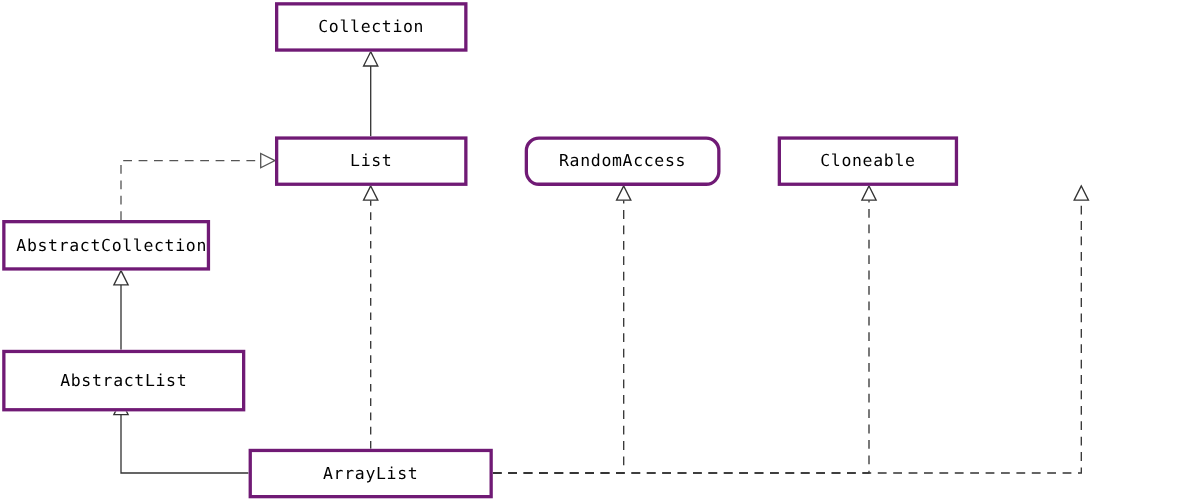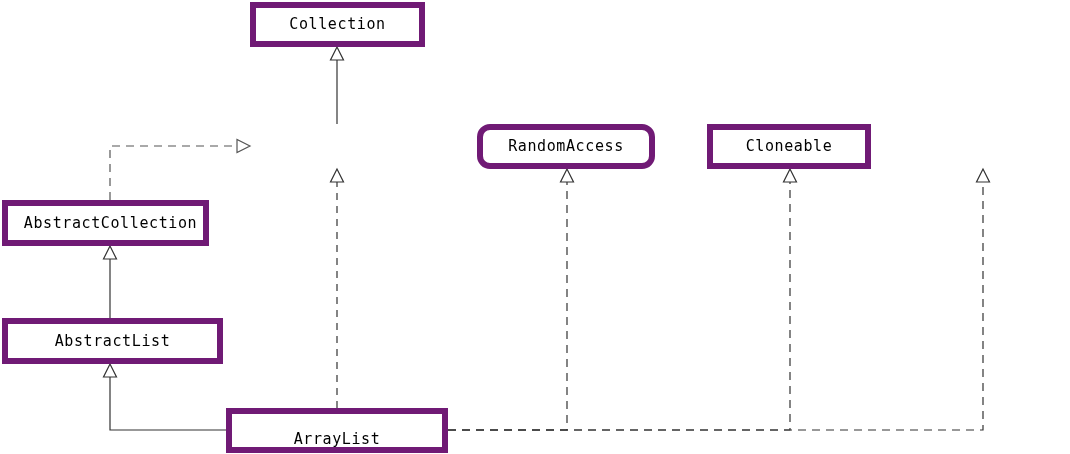--- a/index.html
+++ b/index.html
@@ -20,21 +20,21 @@
     position: absolute;
     left: 0;
     top: 0;
     width: 1070px;
     height: 454px;
   }
   .uml-box {
     position: absolute;
     box-sizing: border-box;
     background: #ffffff;
-    border: 6px solid #701a75;
+    border: 3px solid #701a75;
     display: flex;
     align-items: center;
     justify-content: center;
     color: #000000;
     font-family: "DejaVu Sans Mono", "Liberation Mono", monospace;
     font-size: 15px;
     letter-spacing: 0.6px;
     white-space: nowrap;
     z-index: 5;
   }
@@ -88,35 +88,38 @@
     <g>
       <polyline points="448,430 983,430 983,182" fill="none" stroke="#333333" stroke-width="1.2" stroke-dasharray="8,6"></polyline>
       <polygon points="983,169 976.5,182 989.5,182" fill="#ffffff" stroke="#333333" stroke-width="1.2"></polygon>
     </g>
   </svg>
 
   <div class="uml-box" style="left:250px; top:2px; width:175px; height:45px;">
     <span class="box-label">Collection</span>
   </div>
 
+  <div class="uml-box" style="left:250px; top:124px; width:175px; height:45px;">
+    <span class="box-label">List</span>
+  </div>
 
   <div class="uml-box" style="left:477px; top:124px; width:178px; height:45px;border-radius:13px;">
     <span class="box-label">RandomAccess</span>
   </div>
 
   <div class="uml-box" style="left:707px; top:124px; width:164px; height:45px;">
     <span class="box-label">Cloneable</span>
   </div>
 
 
-  <div class="uml-box" style="left:2px; top:200px; width:207px; height:46px;padding-left:10px;">
+  <div class="uml-box" style="left:2px; top:200px; width:189px; height:46px;padding-left:10px;">
     <span class="box-label">AbstractCollection</span>
   </div>
 
-  <div class="uml-box" style="left:2px; top:318px; width:221px; height:46px;">
+  <div class="uml-box" style="left:2px; top:318px; width:221px; height:56px;">
     <span class="box-label">AbstractList</span>
   </div>
 
-  <div class="uml-box" style="left:226px; top:408px; width:222px; height:45px;align-items:flex-end;">
+  <div class="uml-box" style="left:226px; top:408px; width:222px; height:45px;">
     <span class="box-label">ArrayList</span>
   </div>
 
 </div>
 
 </body></html>

